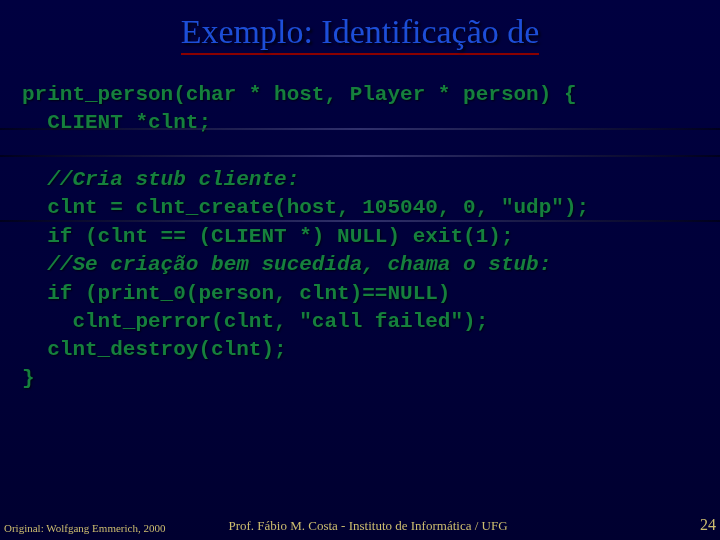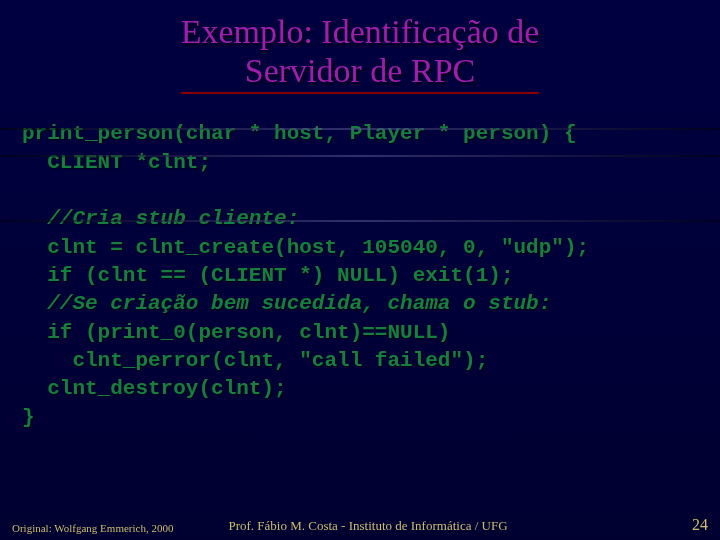--- a/index.html
+++ b/index.html
@@ -16,21 +16,21 @@
     right: 0;
     height: 2px;
     background: linear-gradient(90deg, rgba(0,0,0,0.5), rgba(80,80,140,0.6), rgba(0,0,0,0.5));
   }
   .title-wrap {
     text-align: center;
     padding: 12px 40px 20px 40px;
   }
   .title {
     display: inline-block;
-    color: #a21caf;
+    color: #1d4ed8;
     font-size: 34px;
     line-height: 1.15;
     text-shadow: 2px 2px 3px rgba(0,0,0,0.8);
     border-bottom: 2px solid #8a0000;
     padding-bottom: 2px;
     font-weight: 400;
   }
   .code-block {
     font-family: 'Courier New', Courier, monospace;
     font-weight: bold;
@@ -40,21 +40,21 @@
     padding: 6px 22px 0 22px;
     white-space: pre;
     text-shadow: 1px 1px 2px rgba(0,0,0,0.7);
   }
   .code-block .comment { font-style: italic; }
   .footer {
     position: absolute;
     bottom: 6px;
     left: 0;
     right: 0;
-    padding: 0 12px;
+    padding: 0 4px;
     font-size: 12px;
     color: #cdbd6f;
     font-family: Georgia, serif;
     display: flex;
     align-items: flex-end;
     justify-content: space-between;
   }
   .footer .left { font-size: 11px; }
   .footer .center { position: absolute; left: 0; right: 0; text-align: center; font-size: 13px; margin-left: 16px; }
   .footer .right { font-size: 16px; }
@@ -62,21 +62,20 @@
 </head>
 <body>
 
 <div class="deco-line" style="top:128px;"></div>
 <div class="deco-line" style="top:155px;"></div>
 <div class="deco-line" style="top:220px;"></div>
 
 <div class="title-wrap">
   <span class="title">
     <span>Exemplo: Identificação de</span><br>
-    <span>Servidor de RPC</span>
   </span>
 </div>
 
 <div class="code-block"><span>print_person(char * host, Player * person) {</span>
 <span>  CLIENT *clnt;</span>
 <span></span>
 <span class="comment">  //Cria stub cliente:</span>
 <span>  clnt = clnt_create(host, 105040, 0, "udp");</span>
 <span>  if (clnt == (CLIENT *) NULL) exit(1);</span>
 <span class="comment">  //Se criação bem sucedida, chama o stub:</span>

